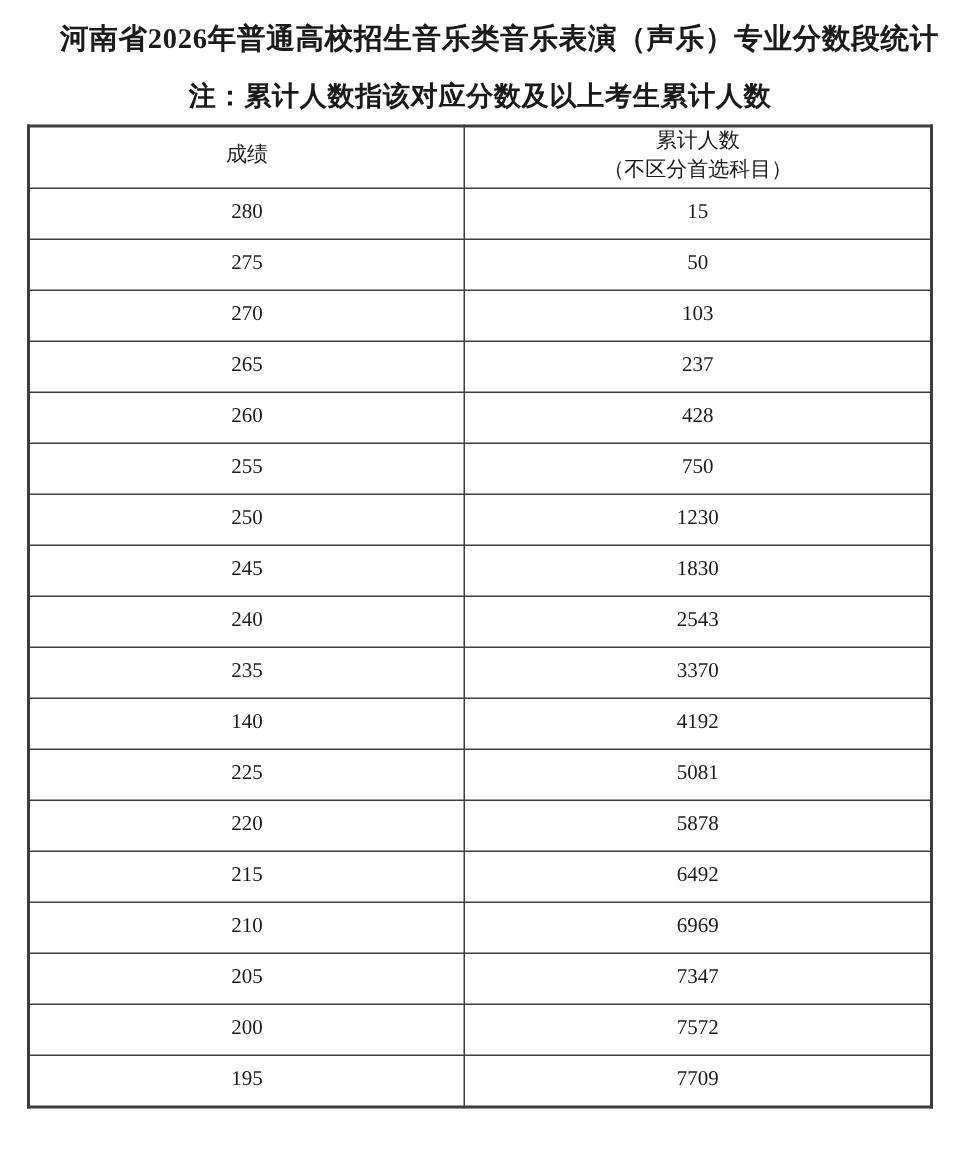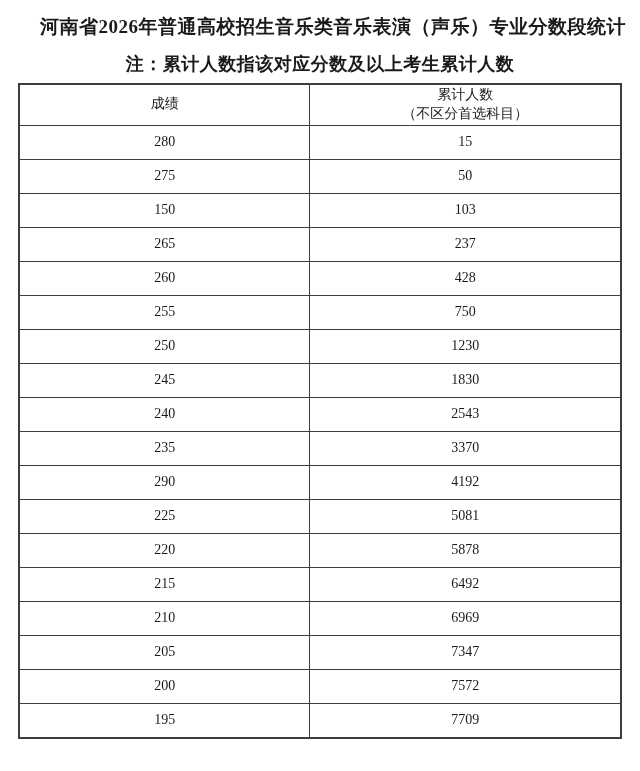--- a/index.html
+++ b/index.html
@@ -85,21 +85,21 @@
     <tbody id="table-body">
         <tr>
           <td>280</td>
           <td>15</td>
         </tr>
         <tr>
           <td>275</td>
           <td>50</td>
         </tr>
         <tr>
-          <td>150</td>
+          <td>270</td>
           <td>103</td>
         </tr>
         <tr>
           <td>265</td>
           <td>237</td>
         </tr>
         <tr>
           <td>260</td>
           <td>428</td>
         </tr>
@@ -117,21 +117,21 @@
         </tr>
         <tr>
           <td>240</td>
           <td>2543</td>
         </tr>
         <tr>
           <td>235</td>
           <td>3370</td>
         </tr>
         <tr>
-          <td>290</td>
+          <td>140</td>
           <td>4192</td>
         </tr>
         <tr>
           <td>225</td>
           <td>5081</td>
         </tr>
         <tr>
           <td>220</td>
           <td>5878</td>
         </tr>

